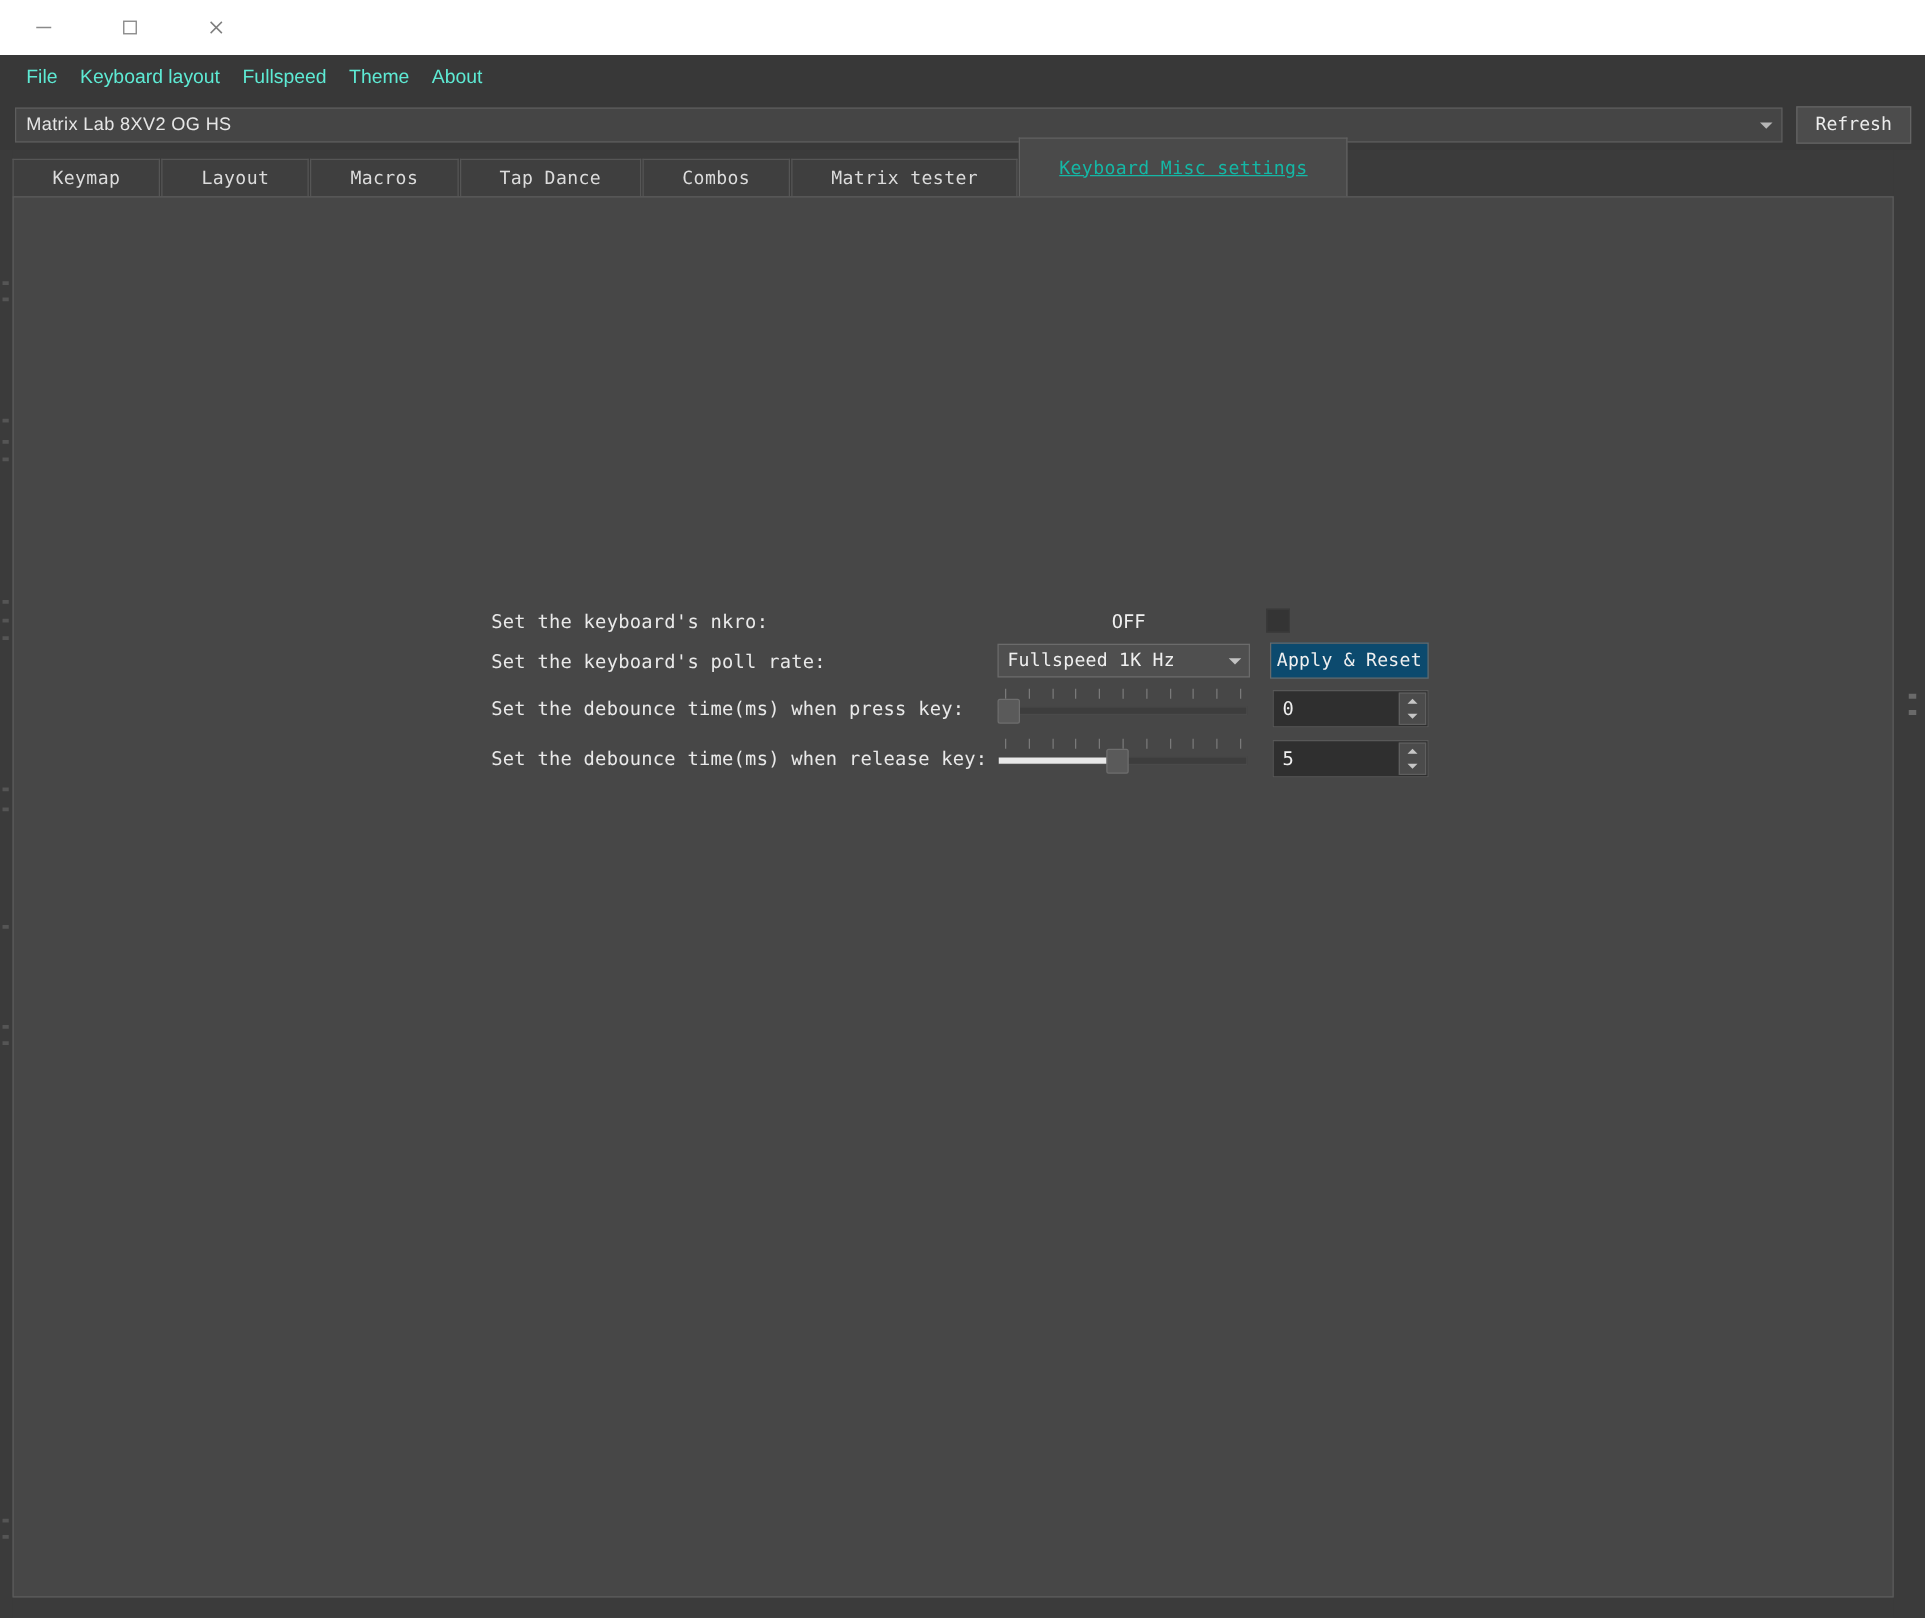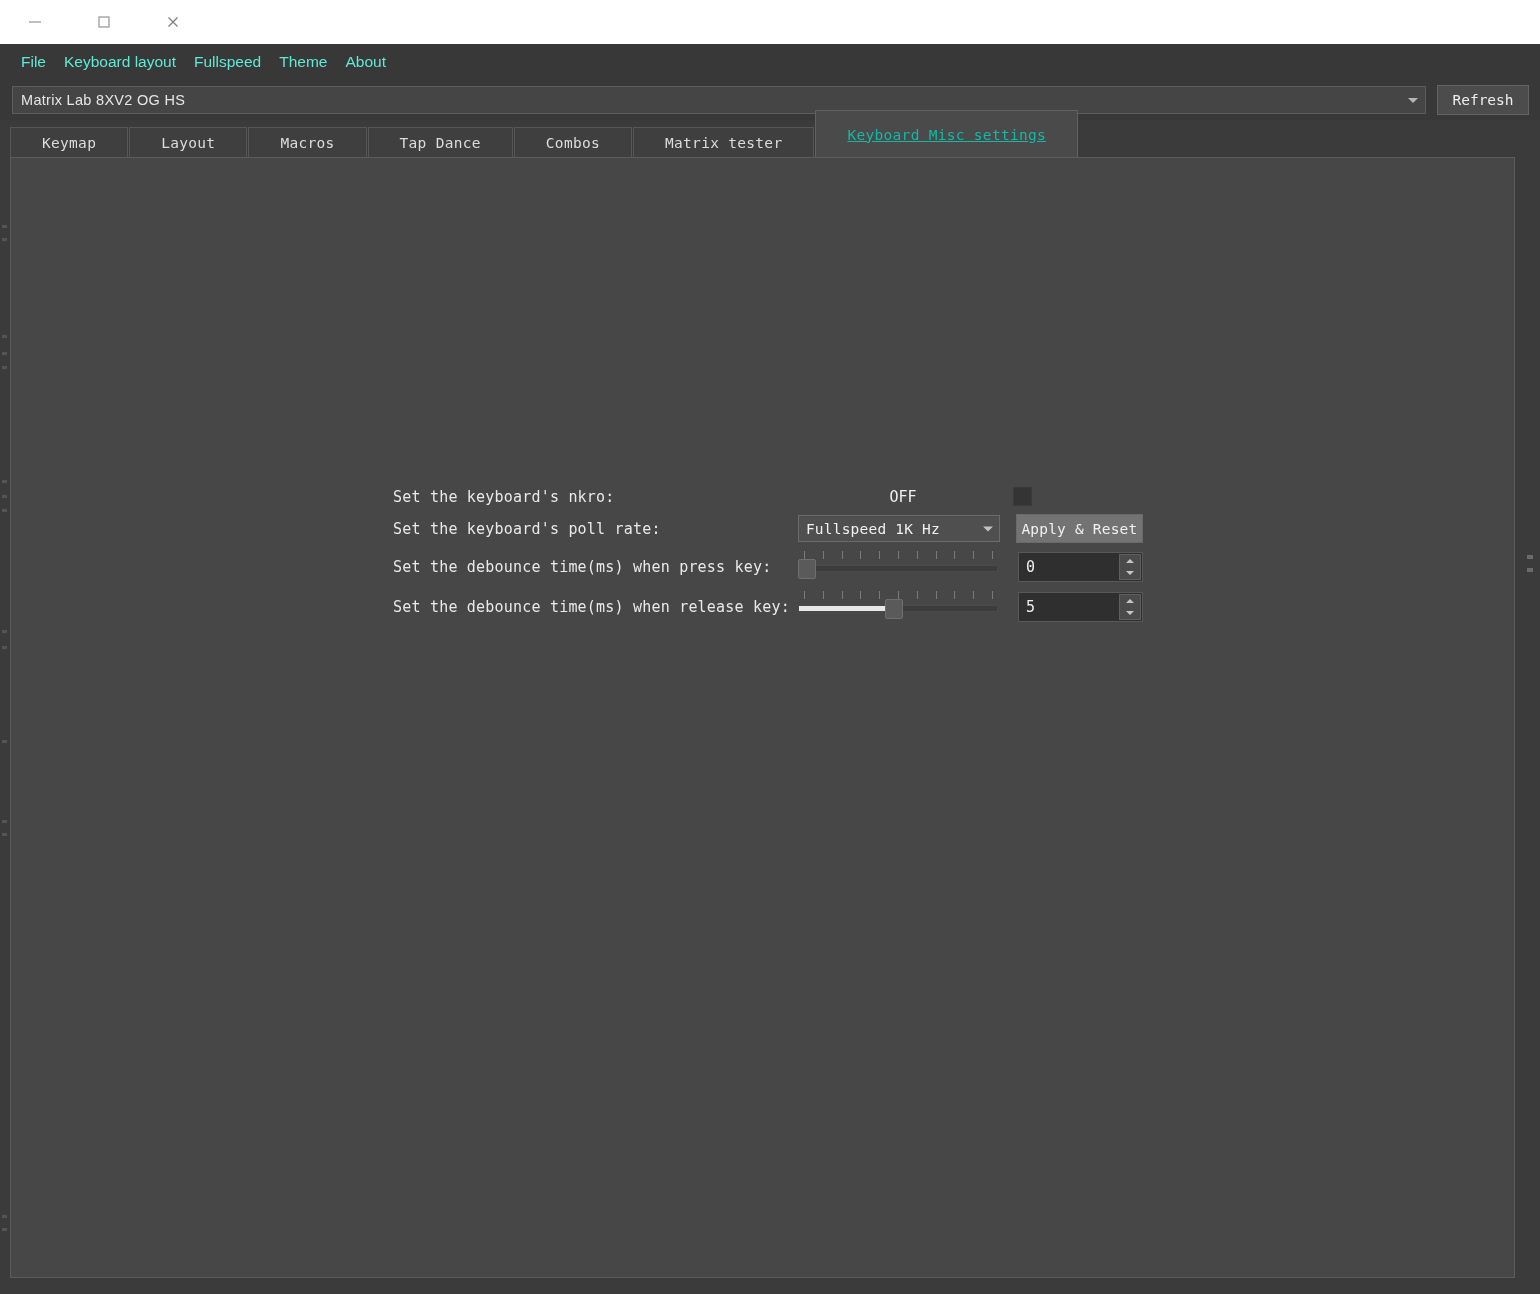--- a/index.html
+++ b/index.html
@@ -250,21 +250,21 @@
     right: 6px; top: 50%;
     transform: translateY(-50%);
     width: 0; height: 0;
     border-left: 5px solid transparent;
     border-right: 5px solid transparent;
     border-top: 5px solid #c2c2c2;
   }
   .apply-btn {
     margin-left: 8px;
     width: 142px; height: 29px;
-    background: #737373;
+    background: #0c4a6e;
     border: 1px solid #6a6a6a;
     box-sizing: border-box;
     display: flex; align-items: center; justify-content: center;
     font-family: "DejaVu Sans Mono", monospace;
     font-size: 14.5px;
     color: #f0f0f0;
     letter-spacing: 0.2px;
   }
 
   

